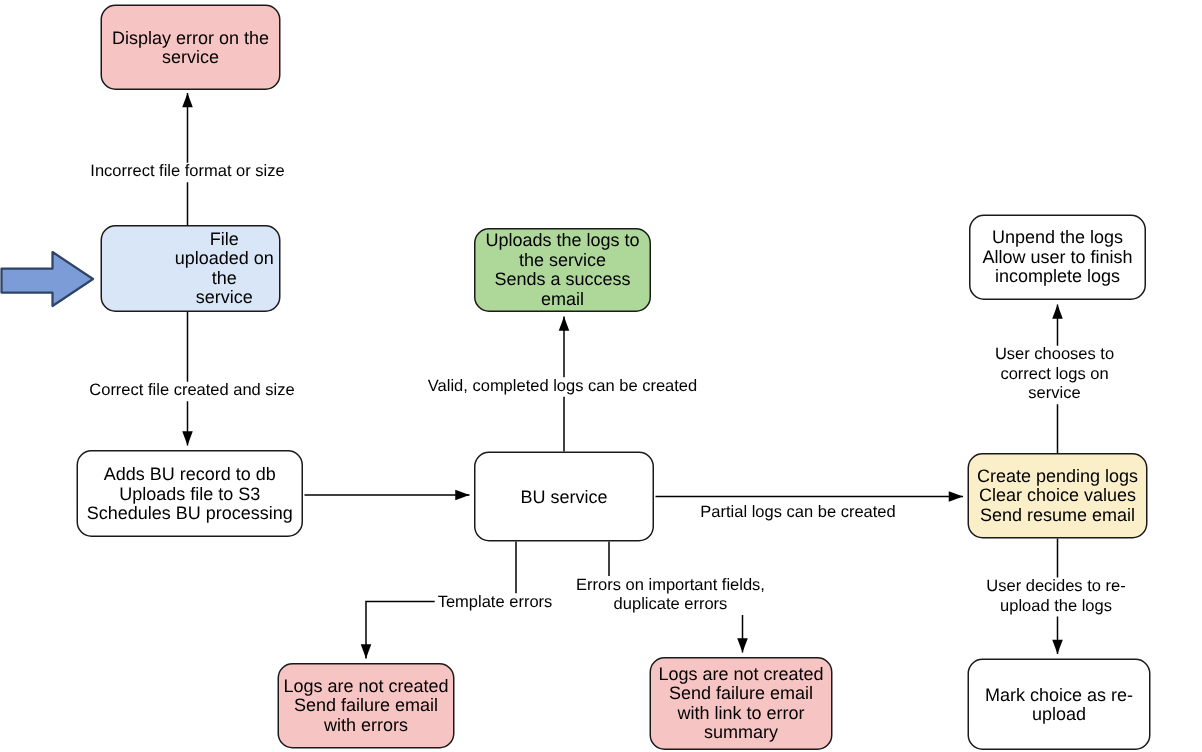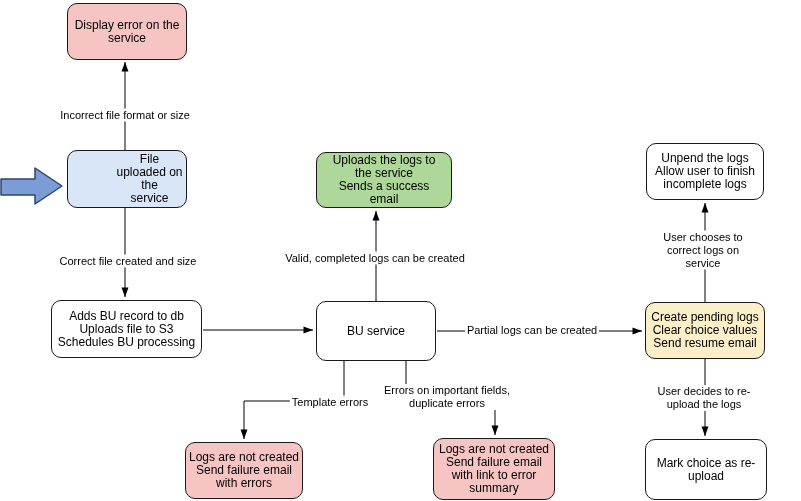--- a/index.html
+++ b/index.html
@@ -90,21 +90,21 @@
 
   <div class="node blue" style="left:67px; top:150px; width:120px; height:58px;">File uploaded on the
 service</div>
 
   <div class="node white" style="left:51px; top:300px; width:151px; height:58px;">Adds BU record to db
 Uploads file to S3
 Schedules BU processing</div>
 
   <div class="node white" style="left:316px; top:301px; width:120px; height:60px;">BU service</div>
 
-  <div class="node green" style="left:316px; top:152px; width:136px; height:56px;">Uploads the logs to
+  <div class="node green" style="left:316px; top:152px; width:118px; height:56px;">Uploads the logs to
 the service
 Sends a success
 email</div>
 
   <div class="node pink" style="left:185px; top:442px; width:118px; height:57px;">Logs are not created
 Send failure email
 with errors</div>
 
   <div class="node pink" style="left:433px; top:438px; width:122px; height:62px;">Logs are not created
 Send failure email
@@ -121,21 +121,21 @@
 
   <div class="node white" style="left:645px; top:439px; width:122px; height:61px;">Mark choice as re-
 upload</div>
 
   <div class="elabel" style="left:125px; top:115px;">Incorrect file format or size</div>
 
   <div class="elabel" style="left:128px; top:261px;">Correct file created and size</div>
 
   <div class="elabel" style="left:375px; top:258px;">Valid, completed logs can be created</div>
 
-  <div class="elabel" style="left:532px; top:330px;">Partial logs can be created</div>
+  <div class="elabel" style="left:532px; top:342px;">Partial logs can be created</div>
 
   <div class="elabel" style="left:330px; top:402px;">Template errors</div>
 
   <div class="elabel" style="left:447px; top:397px;">Errors on important fields,
 duplicate errors</div>
 
   <div class="elabel" style="left:703px; top:250px;">User chooses to correct logs on service</div>
 
   <div class="elabel" style="left:704px; top:398px;">User decides to re-upload the logs</div>
 

